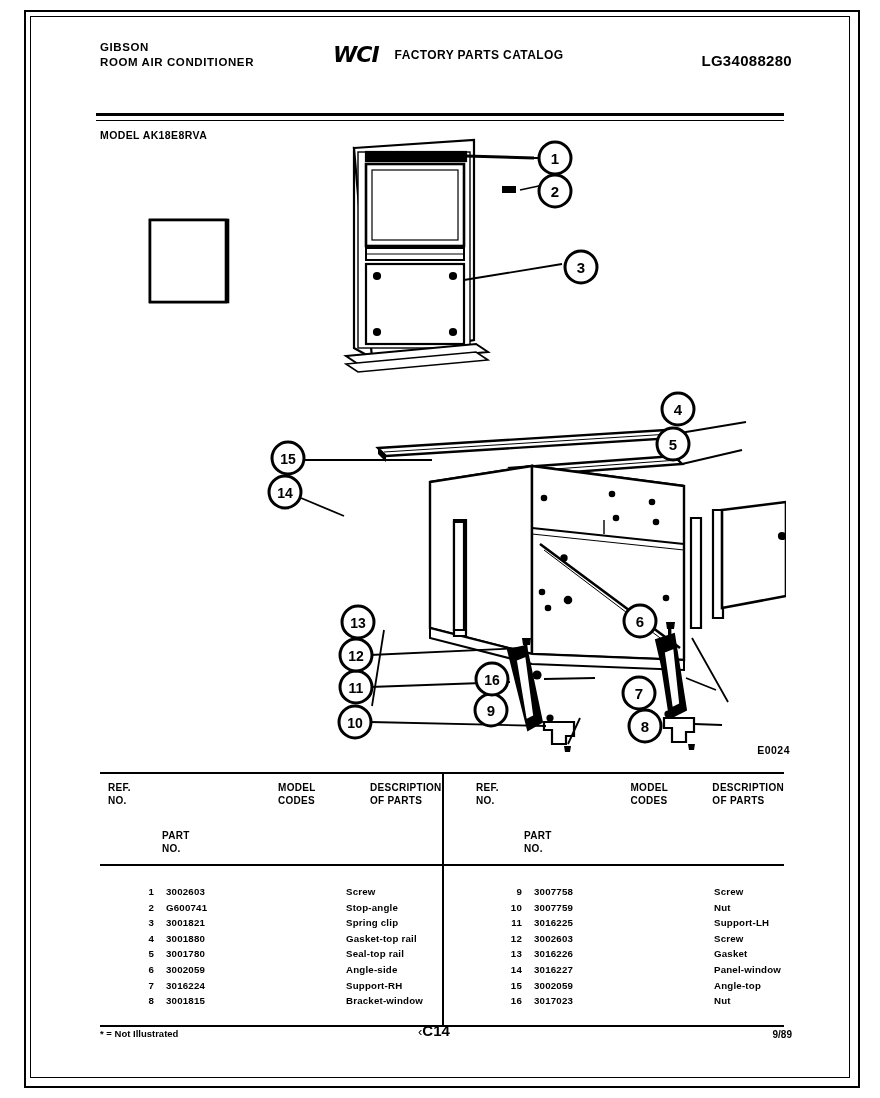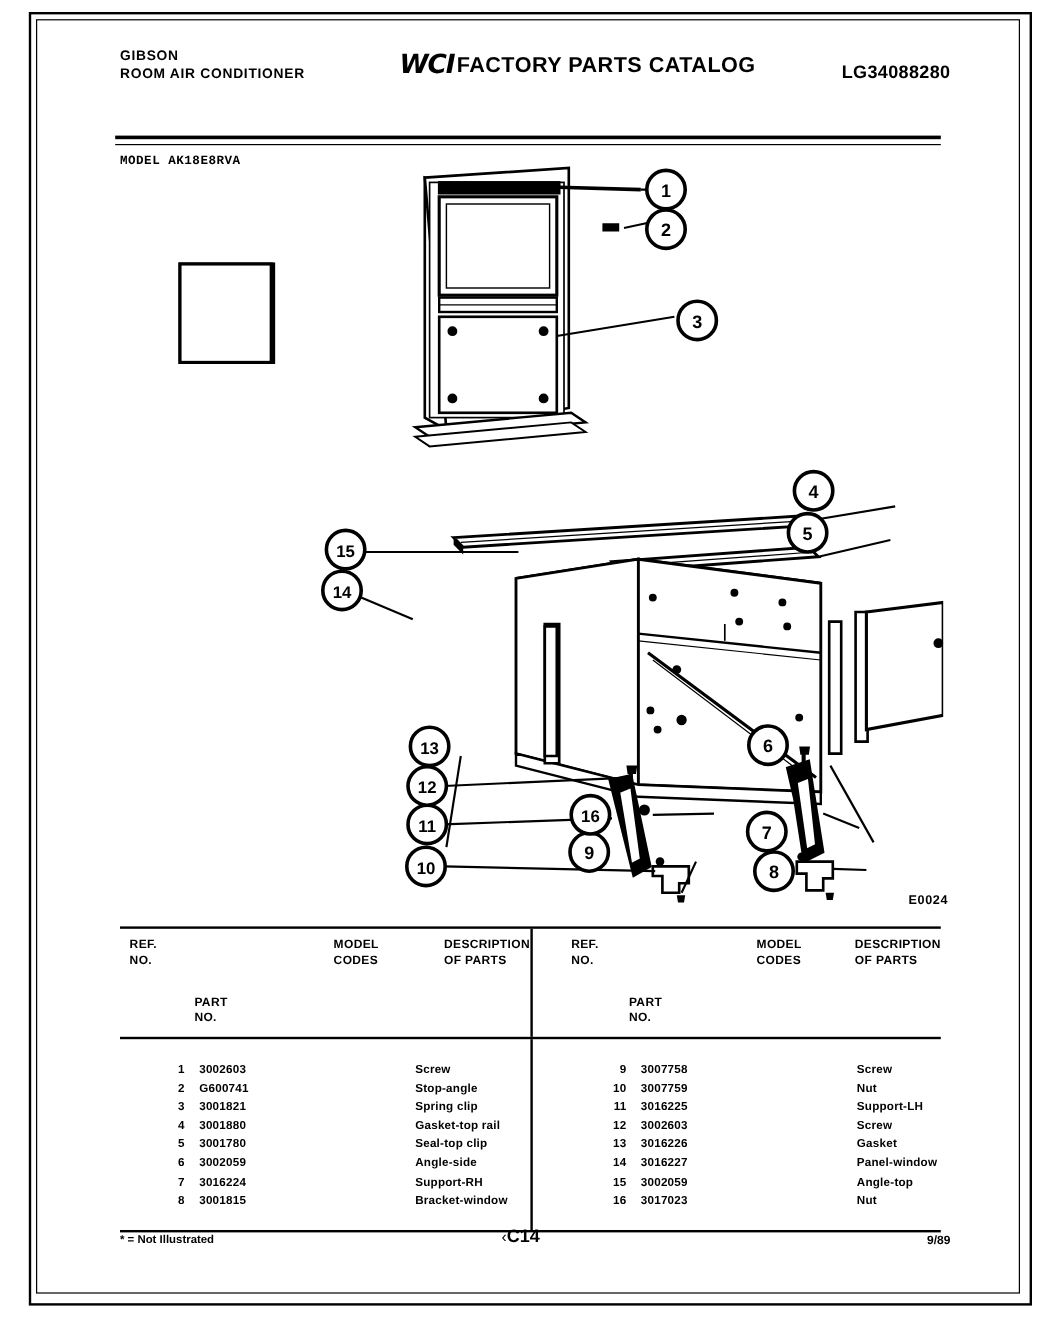--- a/index.html
+++ b/index.html
@@ -3,28 +3,28 @@
 <meta charset="utf-8">
 <style>
   html,body{margin:0;padding:0;background:#fff;}
   body{width:880px;height:1098px;font-family:"Liberation Sans",sans-serif;color:#000;position:relative;overflow:hidden;}
   .page{position:absolute;inset:0;}
   .border-outer{position:absolute;left:24px;top:10px;width:832px;height:1074px;border:2px solid #000;}
   .border-inner{position:absolute;left:30px;top:16px;width:818px;height:1060px;border:1px solid #000;}
 
   
   .brand{position:absolute;left:100px;top:40px;font-size:11.5px;font-weight:bold;letter-spacing:.6px;line-height:15px;}
-  .wci-wrap{position:absolute;left:333px;top:42px;display:flex;align-items:center;gap:2px;}
+  .wci-wrap{position:absolute;left:333px;top:42px;display:flex;align-items:center;gap:16px;}
   .wci-logo{font-size:22px;font-weight:bold;font-style:italic;letter-spacing:-1px;font-family:"DejaVu Sans",sans-serif;}
-  .wci-title{font-size:18px;font-weight:bold;letter-spacing:.4px;}
+  .wci-title{font-size:12px;font-weight:bold;letter-spacing:.4px;}
   .catalog-no{position:absolute;right:88px;top:52px;font-size:15px;font-weight:bold;letter-spacing:.3px;}
 
   .rule-top{position:absolute;left:96px;top:113px;width:688px;height:3px;background:#000;}
   .rule-top2{position:absolute;left:96px;top:120px;width:688px;height:1px;background:#000;}
-  .model{position:absolute;left:100px;top:129px;font-size:10.5px;font-weight:bold;letter-spacing:.4px;font-family:Liberation Mono, monospace;}
+  .model{position:absolute;left:100px;top:129px;font-size:10.5px;font-weight:bold;letter-spacing:.4px;}
 
   .diagram{position:absolute;left:96px;top:130px;width:690px;height:640px;}
   .diagcode{position:absolute;right:90px;top:744px;font-size:10.5px;font-weight:bold;letter-spacing:.5px;}
 
   
   .tbl{position:absolute;left:100px;top:772px;width:684px;}
   .tbl-rule{background:#000;height:2px;width:100%;}
   .tbl-body{display:flex;position:relative;}
   .vdiv{position:absolute;left:50%;top:0;bottom:0;width:2px;background:#000;}
   .col{width:50%;box-sizing:border-box;}
@@ -330,21 +330,21 @@
             <div class="row">
               <div class="c-ref">4</div>
               <div class="c-part">3001880</div>
               <div class="c-code"></div>
               <div class="c-desc">Gasket-top rail</div>
             </div>
             <div class="row">
               <div class="c-ref">5</div>
               <div class="c-part">3001780</div>
               <div class="c-code"></div>
-              <div class="c-desc">Seal-top clip</div>
+              <div class="c-desc">Seal-top rail</div>
             </div>
             <div class="row">
               <div class="c-ref">6</div>
               <div class="c-part">3002059</div>
               <div class="c-code"></div>
               <div class="c-desc">Angle-side</div>
             </div>
             <div class="row">
               <div class="c-ref">7</div>
               <div class="c-part">3016224</div>

